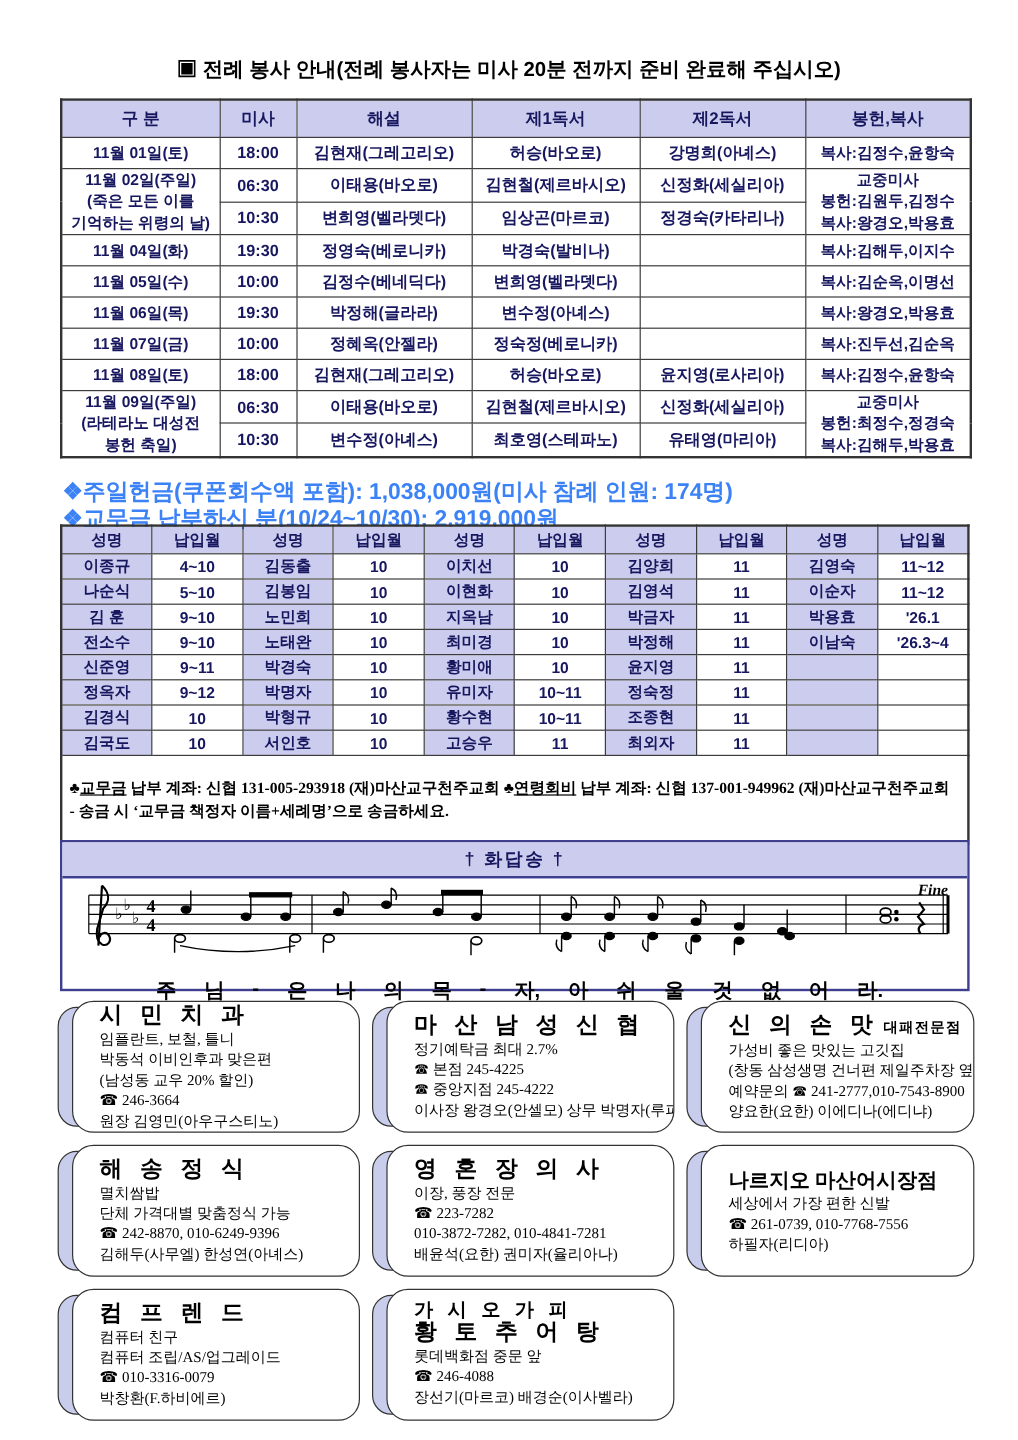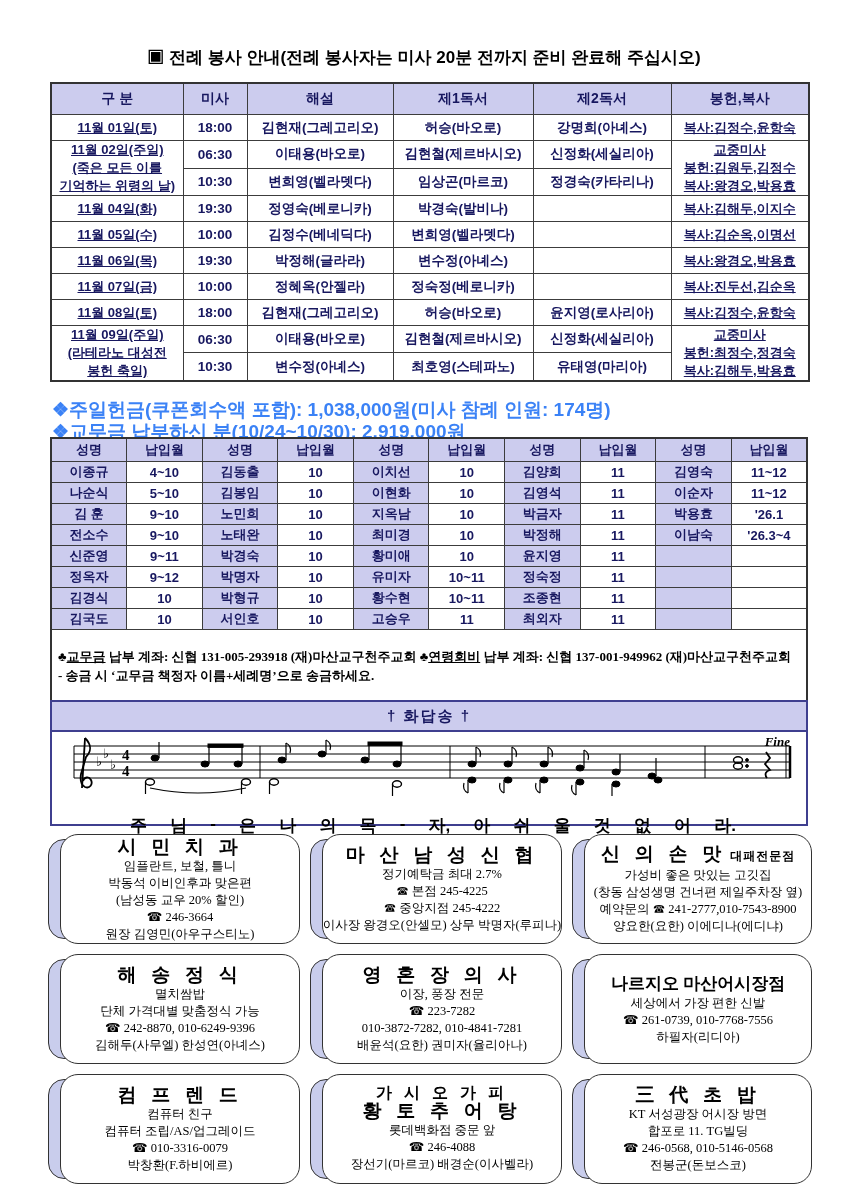--- a/index.html
+++ b/index.html
@@ -16,21 +16,21 @@
   table.sched {
     position:absolute; top:82px; left:50px; width:758px;
     border-collapse:collapse; table-layout:fixed; border:2px solid #333;
   }
   table.sched th, table.sched td {
     border:1px solid var(--line); text-align:center; vertical-align:middle;
     font-weight:bold; color:var(--navy); padding:0 1px; overflow:hidden;
   }
   table.sched th { background:var(--lavender); height:30px; font-size:14px; }
   table.sched td { height:25px; background:#fff; font-size:13.5px; }
-  .cell-line { line-height:18px; font-size:13px;text-decoration:underline; }
+  .cell-line { line-height:18px; font-size:13px; }
   
   .offer { position:absolute; left:52px; font-size:19px; font-weight:bold; color:#3b82f6; }
   .offer.l1 { top:397px; } .offer.l2 { top:419px; }
   
   table.dues {
     position:absolute; top:437px; left:50px; width:758px;
     border-collapse:collapse; table-layout:fixed; border:2px solid #333;
   }
   table.dues th, table.dues td {
     border:1px solid var(--line); text-align:center; font-weight:bold;
@@ -71,22 +71,22 @@
     grid-auto-rows:110px; column-gap:10px; row-gap:10px;
   }
   .ad { position:relative; }
   .ad-back {
     position:absolute; left:0; top:5px; bottom:5px; width:34px;
     background:#c9cdec; border:1px solid #333; border-radius:16px;
   }
   .ad-main {
     position:absolute; left:12px; top:0; right:0; bottom:0; background:#fff;
     border:1px solid #333; border-radius:18px; display:flex; flex-direction:column;
-    align-items:center; justify-content:center; text-align:center;
-    font-family:"Liberation Serif", serif; color:#000; padding:2px 4px; overflow:hidden;
+    align-items:flex-start; justify-content:center; text-align:center;
+    font-family:"Liberation Serif", serif; color:#000; padding:2px 22px; overflow:hidden;
   }
   .ad-pre   { font-size:16px; font-weight:bold; letter-spacing:4px; line-height:14px; white-space:nowrap; }
   .ad-title { font-size:19px; font-weight:bold; letter-spacing:5px; line-height:22px; white-space:nowrap; }
   .ad-title.compact { font-size:17px; letter-spacing:0px; }
   .ad-title .suffix { font-size:12px; font-weight:bold; letter-spacing:1px; }
   .ad-line  { font-size:12.5px; line-height:17px; white-space:nowrap; }
 </style>
 </head>
 <body>
 
@@ -556,23 +556,13 @@
     <div class="ad">
       <div class="ad-back"></div>
       <div class="ad-main">
         <div class="ad-pre">가 시 오 가 피</div>
         <div class="ad-title">황 토 추 어 탕</div>
         <div class="ad-line">롯데백화점 중문 앞</div>
         <div class="ad-line">☎ 246-4088</div>
         <div class="ad-line">장선기(마르코) 배경순(이사벨라)</div>
       </div>
     </div>
-    <div class="ad">
-      <div class="ad-back"></div>
-      <div class="ad-main">
-        <div class="ad-title">三 代 초 밥</div>
-        <div class="ad-line">KT 서성광장 어시장 방면</div>
-        <div class="ad-line">합포로 11. TG빌딩</div>
-        <div class="ad-line">☎ 246-0568, 010-5146-0568</div>
-        <div class="ad-line">전봉군(돈보스코)</div>
-      </div>
-    </div>
   </div>
 
 </body></html>

